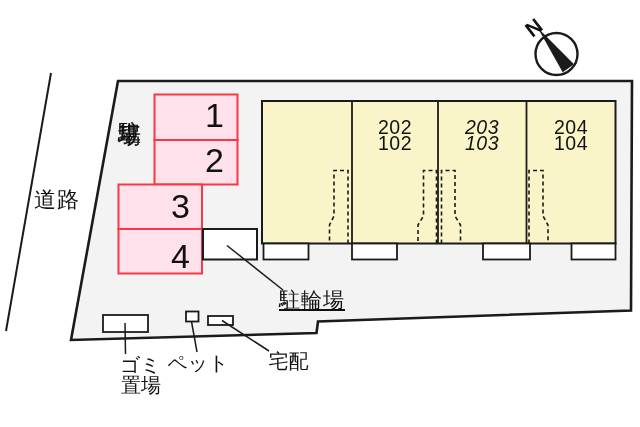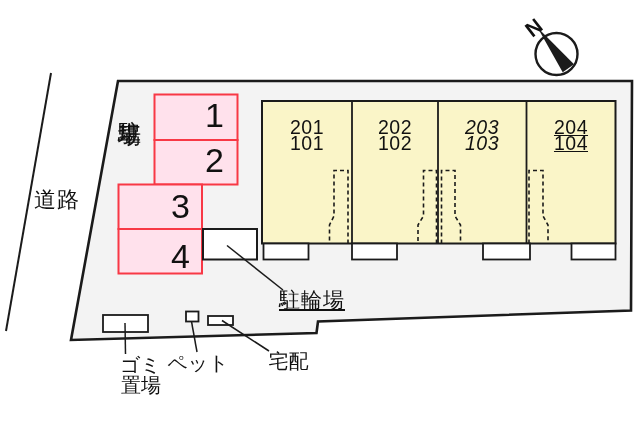--- a/index.html
+++ b/index.html
@@ -65,33 +65,29 @@
 
   <div class="label road-label" style="left:34px;top:189px;">道路</div>
 
   <div class="label parking-lot-label" style="left:118px;top:102px;">駐車場</div>
 
   <div class="label space-num" style="left:164px;top:98px;">1</div>
   <div class="label space-num" style="left:164px;top:143px;">2</div>
   <div class="label space-num" style="left:130px;top:189px;">3</div>
   <div class="label space-num" style="left:130px;top:239px;">4</div>
 
-  <div class="label unit-label" style="left:265px;top:120px;">
-    <div>201</div>
-    <div>101</div>
-  </div>
   <div class="label unit-label" style="left:353px;top:120px;">
     <div>202</div>
     <div>102</div>
   </div>
   <div class="label unit-label" style="left:440px;top:120px;font-style:italic;">
     <div>203</div>
     <div>103</div>
   </div>
-  <div class="label unit-label" style="left:529px;top:120px;text-decoration:underline;">
+  <div class="label unit-label" style="left:529px;top:120px;">
     <div>204</div>
     <div>104</div>
   </div>
 
   <div class="label bike-label" style="left:279px;top:289px;text-decoration:underline;">駐輪場</div>
 
   <div class="label anno" style="left:80px;top:356px;width:81px;text-align:right;">
     <div>ゴミ</div>
     <div>置場</div>
   </div>

